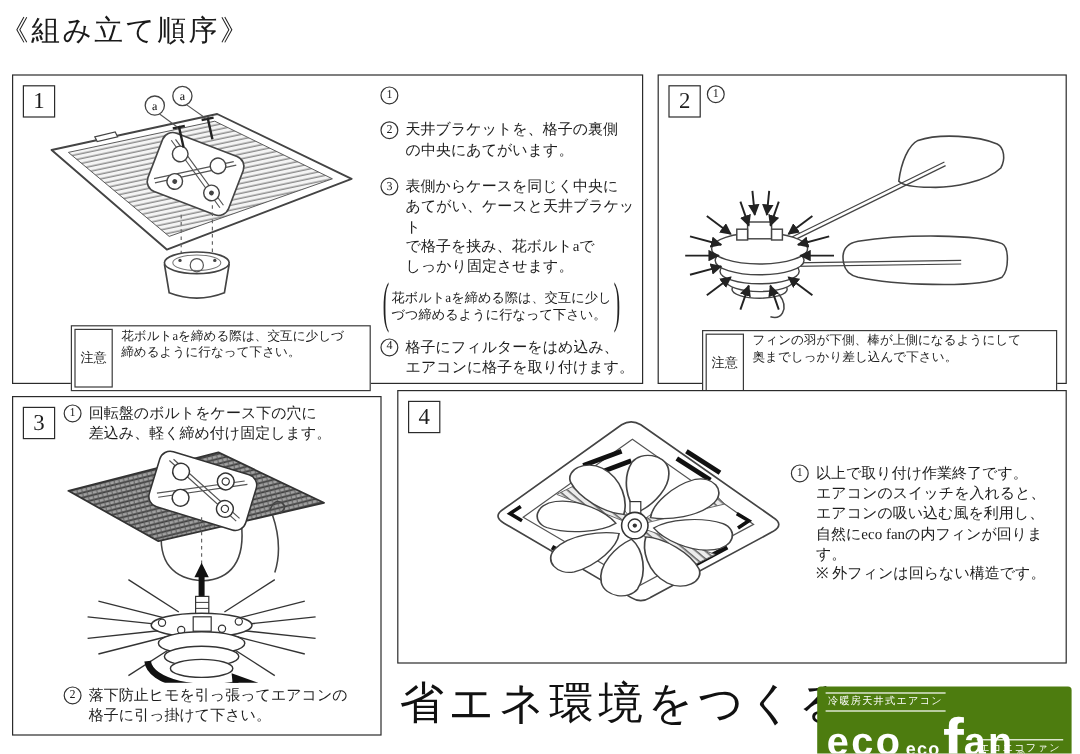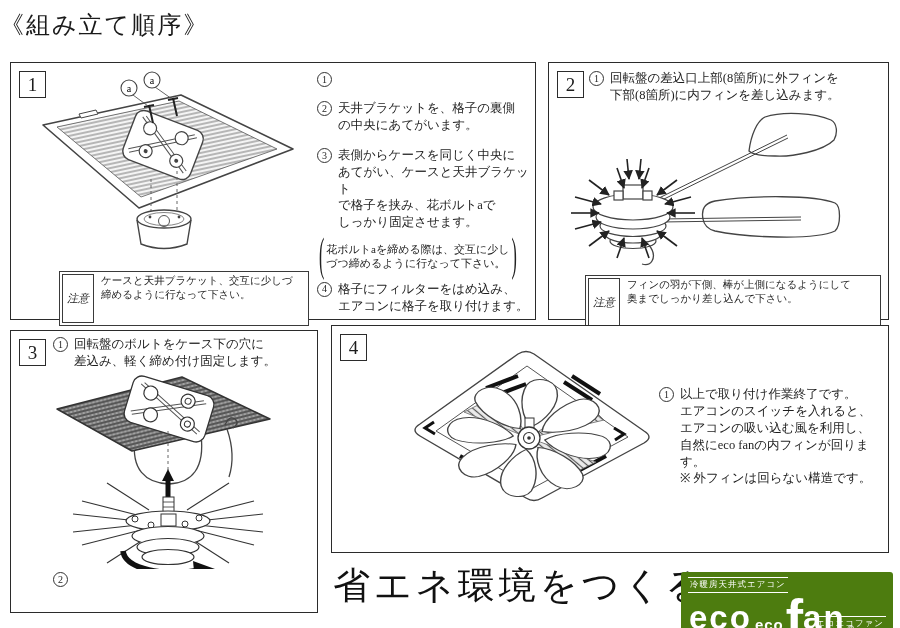--- a/index.html
+++ b/index.html
@@ -26,21 +26,21 @@
            display:flex; align-items:center; justify-content:center;
            font-size:10px; margin-top:1px; }
   .lines { white-space:pre-line; }
 
   .paren { display:flex; align-items:center; margin:-2px 0 10px 0; }
   .paren .bracket { font-size:16px; transform:scaleY(2.9); color:#222; padding:0 2px; }
   .paren .lines   { font-size:11px; line-height:1.3; }
 
   .caution { position:absolute; display:flex; border:1.2px solid #3a3a3a; background:#fff; }
   .caution .clabel { flex:0 0 auto; border:1px solid #3a3a3a; margin:2px; padding:16px 4px;
-                     font-size:11px; display:flex; align-items:center;font-style:italic; }
+                     font-size:11px; display:flex; align-items:center; }
   .caution .ctext  { font-size:10.5px; line-height:1.35; padding:2px 5px; white-space:pre-line; }
 
   .p1-svg { position:absolute; left:12px; top:4px; }
   .p2-svg { position:absolute; left:4px;  top:44px; }
   .p3-svg { position:absolute; left:6px;  top:42px; }
   .p4-svg { position:absolute; left:36px; top:12px; }
 
   .panel1 .steps   { left:306px; top:8px;  width:216px; }
   .panel1 .caution { left:48px;  top:208px; width:250px; }
   .panel2 .steps   { left:40px;  top:7px;  width:298px; }
@@ -169,35 +169,33 @@
     </div>
     <div class="step">
       <span class="marker">4</span>
       <div class="lines">格子にフィルターをはめ込み、
 エアコンに格子を取り付けます。</div>
     </div>
   </div>
 
   <div class="caution">
     <span class="clabel">注意</span>
-    <span class="ctext">ケースと天井ブラケット、交互に少しづ
+    <span class="ctext">花ボルトaを締める際は、交互に少しづ
 締めるように行なって下さい。</span>
   </div>
 </section>
 
 <section class="panel panel2">
   <div class="numbox">
       <span>2</span>
     </div>
 
   <div class="steps">
     <div class="step">
       <span class="marker">1</span>
-      <div class="lines">回転盤の差込口上部(8箇所)に外フィンを
-下部(8箇所)に内フィンを差し込みます。</div>
     </div>
   </div>
 
   <svg class="p2-svg" width="334" height="164" viewBox="0 0 334 164">
     <g>
       <path d="M196,44 C198,28 204,14 212,10 C230,4 262,6 278,13 C284,16 285,26 281,33 C270,44 240,50 222,49 C210,49 200,48 196,44 Z" fill="#fff" stroke="#444" stroke-width="1.3"></path>
       <line x1="104" y1="92" x2="234" y2="28" stroke="#444" stroke-width="1"></line>
       <line x1="105" y1="95" x2="235" y2="31" stroke="#444" stroke-width="1"></line>
     </g>
     <g>
@@ -301,20 +299,22 @@
     <g>
       <path d="M106,178 C108,196 148,204 182,197" fill="none" stroke="#111" stroke-width="5.5"></path>
       <polygon points="176,188 198,196 178,208" fill="#111"></polygon>
     </g>
     <path d="M208,52 q4,-10 10,-6 q5,4 -2,9 M210,56 q9,26 2,48" fill="none" stroke="#444" stroke-width="1.3"></path>
   </svg>
 
   <div class="steps steps-b">
     <div class="step">
       <span class="marker">2</span>
+      <div class="lines">落下防止ヒモを引っ張ってエアコンの
+格子に引っ掛けて下さい。</div>
     </div>
   </div>
 </section>
 
 <section class="panel panel4">
   <div class="numbox">
       <span>4</span>
     </div>
 
   <svg class="p4-svg" width="316" height="208" viewBox="0 0 316 208">

